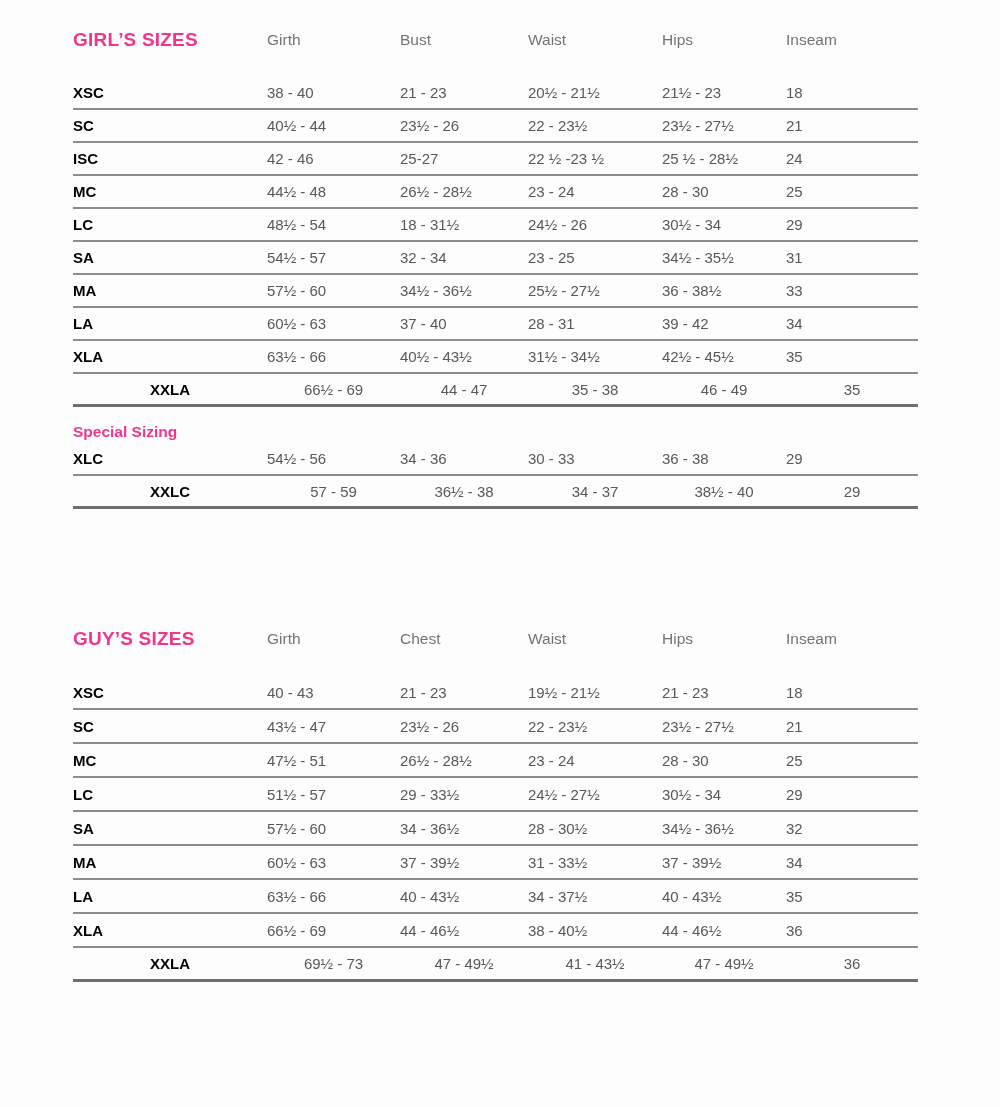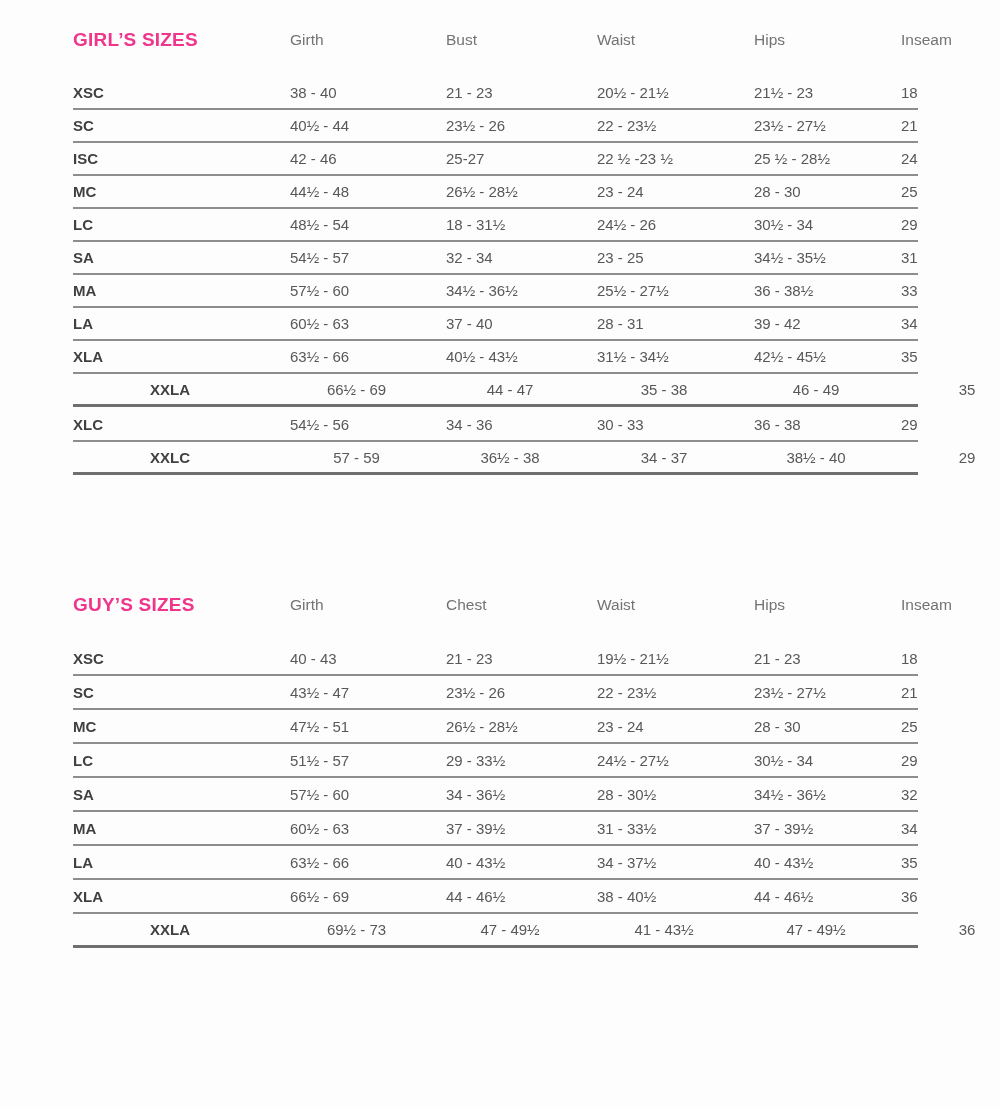--- a/index.html
+++ b/index.html
@@ -11,21 +11,20 @@
     -webkit-font-smoothing: antialiased;
   }
   .page { position: relative; width: 1000px; height: 1107px; overflow: hidden; }
   .inner { margin-left: 73px; width: 845px; }
 
   
   .grid {
     display: grid;
     grid-template-columns: 194px 133px 128px 134px 124px 132px;
     align-items: center;
-    gap: 23px;
   }
 
   
   .thead { height: 20px; line-height: 20px; }
   .table-title {
     color: #F0368C;
     font-weight: bold;
     font-size: 19px;
     letter-spacing: 0.2px;
   }
@@ -36,21 +35,21 @@
 
   
   .row {
     box-sizing: border-box;
     height: 33px;
     border-bottom: 2px solid #8D8D8D;
   }
   .guys .row { height: 34px; }
   .row.last { border-bottom: 3px solid #6F6F6F; text-align: center; }
   .size-lbl {
-    color: #404040;
+    color: #000000;
     font-weight: bold;
     font-size: 15px;
   }
   .val {
     color: #58585A;
     font-size: 15px;
   }
 
   .girls .thead { padding-top: 30px; }
   .girls .tbody { margin-top: 27px; }
@@ -166,20 +165,21 @@
           <span class="val">66½ - 69</span>
           <span class="val">44 - 47</span>
           <span class="val">35 - 38</span>
           <span class="val">46 - 49</span>
           <span class="val">35</span>
         </div>
       </div>
     </section>
 
     <section class="special">
+      <h3 class="special-title">Special Sizing</h3>
       <div class="tbody">
         <div class="grid row">
           <span class="size-lbl">XLC</span>
           <span class="val">54½ - 56</span>
           <span class="val">34 - 36</span>
           <span class="val">30 - 33</span>
           <span class="val">36 - 38</span>
           <span class="val">29</span>
         </div>
         <div class="grid row last">

